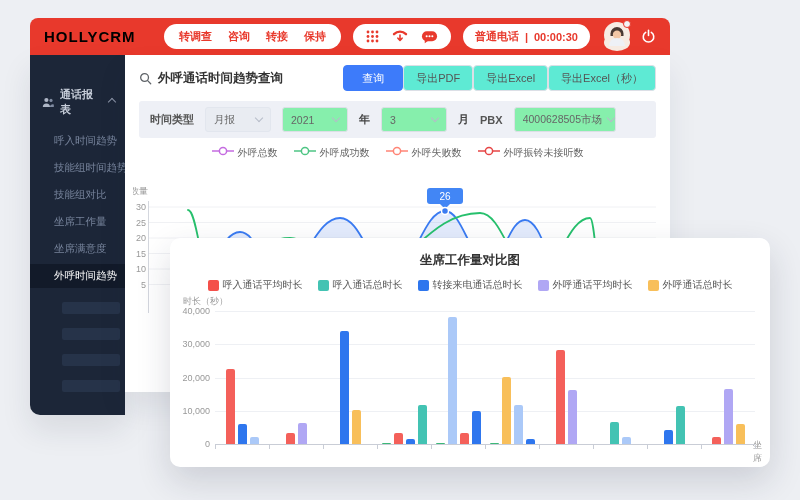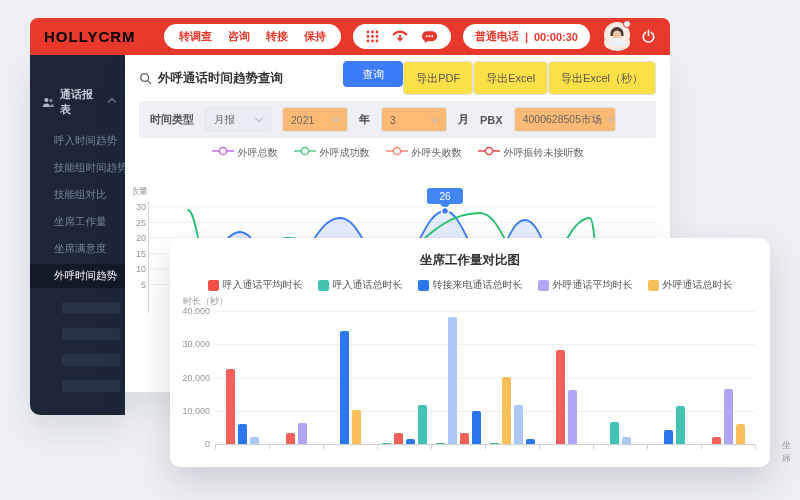--- a/index.html
+++ b/index.html
@@ -25,28 +25,28 @@
   .chev-up{width:5px;height:5px;border-left:1.4px solid #8a93a6;border-top:1.4px solid #8a93a6;transform:rotate(45deg);margin-left:auto;}
   .side-item{padding:5px 0 5px 24px;font-size:10.5px;color:#76839b;cursor:pointer;margin:3px 0;white-space:nowrap;}
   .side-item.active{background:#121a29;color:#ffffff;}
   .skel{height:12px;background:#263349;border-radius:2px;margin:14px 0 0 32px;width:58px;}
   
   .panel{position:absolute;left:125px;top:55px;width:545px;height:337px;background:#fff;
          border-radius:0 0 10px 0;box-shadow:0 15px 30px rgba(30,40,60,.08);}
   .qrow{display:flex;align-items:center;height:46px;padding:0 14px;box-sizing:border-box;}
   .qtitle{display:flex;align-items:center;gap:6px;font-size:12.5px;font-weight:bold;color:#333;white-space:nowrap;}
   .qbtns{margin-left:auto;display:flex;}
-  .btn{height:26px;border-radius:4px;font-size:11px;padding:16px 12px;display:flex;align-items:center;
-       border:1px solid #dcdfe6;background:#fde047;color:#555;cursor:pointer;font-family:inherit;white-space:nowrap;}
+  .btn{height:26px;border-radius:4px;font-size:11px;padding:8px 12px;display:flex;align-items:center;
+       border:1px solid #dcdfe6;background:#5eead4;color:#555;cursor:pointer;font-family:inherit;white-space:nowrap;}
   .btn.primary{background:#3d7bfa;border-color:#3d7bfa;color:#fff;padding:0 18px;}
   .filterbar{margin:0 14px;background:#eef0f6;border-radius:3px;height:37px;display:flex;align-items:center;
              gap:11px;padding:0 11px;font-size:11px;color:#444;}
   .flabel{font-weight:bold;color:#555;white-space:nowrap;}
   .funit{color:#444;font-weight:bold;}
-  .sel{height:25px;background:#fdba74;border:1px solid #dcdfe6;border-radius:3px;display:flex;align-items:center;
+  .sel{height:25px;background:#86efac;border:1px solid #dcdfe6;border-radius:3px;display:flex;align-items:center;
        justify-content:space-between;padding:0 8px;font-size:10.5px;color:#666;cursor:pointer;box-sizing:border-box;white-space:nowrap;}
   .sel.muted{background:#e9ecf2;border-color:#e2e6ee;}
   .w66{width:66px;} .w100{width:102px;}
   .caret{width:5px;height:5px;border-right:1.4px solid #b6bcc8;border-bottom:1.4px solid #b6bcc8;
          transform:rotate(45deg);margin-top:-3px;flex:none;margin-left:6px;}
   .chart-title{text-align:center;font-size:12.5px;font-weight:bold;color:#333;margin-top:13px;}
   .line-legend{display:flex;justify-content:center;gap:16px;margin-top:8px;font-size:10px;color:#666;align-items:center;}
   .lleg{display:flex;gap:4px;cursor:pointer;}
   #lineChart{position:absolute;left:8px;top:130px;}
   
@@ -58,21 +58,21 @@
   .sq{width:11px;height:11px;border-radius:2px;flex:none;}
   .plot{position:absolute;left:0;top:0;width:600px;height:229px;}
   .ylab{position:absolute;left:13px;top:57px;font-size:9px;color:#999;}
   .ytick{position:absolute;left:0;width:40px;text-align:right;font-size:9px;color:#999;}
   .grid{position:absolute;left:45px;width:540px;height:1px;background:#eef0f4;}
   .grid.axis{background:#c9cdd6;}
   .bars{position:absolute;left:45px;top:73px;width:540px;height:133px;display:flex;align-items:flex-end;}
   .slot{flex:1;display:flex;align-items:flex-end;justify-content:center;gap:3px;height:100%;}
   .bar{width:9px;border-radius:2px 2px 0 0;}
   .xtick{position:absolute;top:207px;width:1px;height:4px;background:#c9cdd6;}
-  .xlab{position:absolute;left:612px;top:201px;font-size:9px;color:#999;}
+  .xlab{position:absolute;left:583px;top:201px;font-size:9px;color:#999;}
 </style>
 </head>
 <body>
 
 <div class="page">
 
   <header class="topbar">
     <div class="logo">HOLLYCRM</div>
 
     <div class="pill actions" id="callActions">

